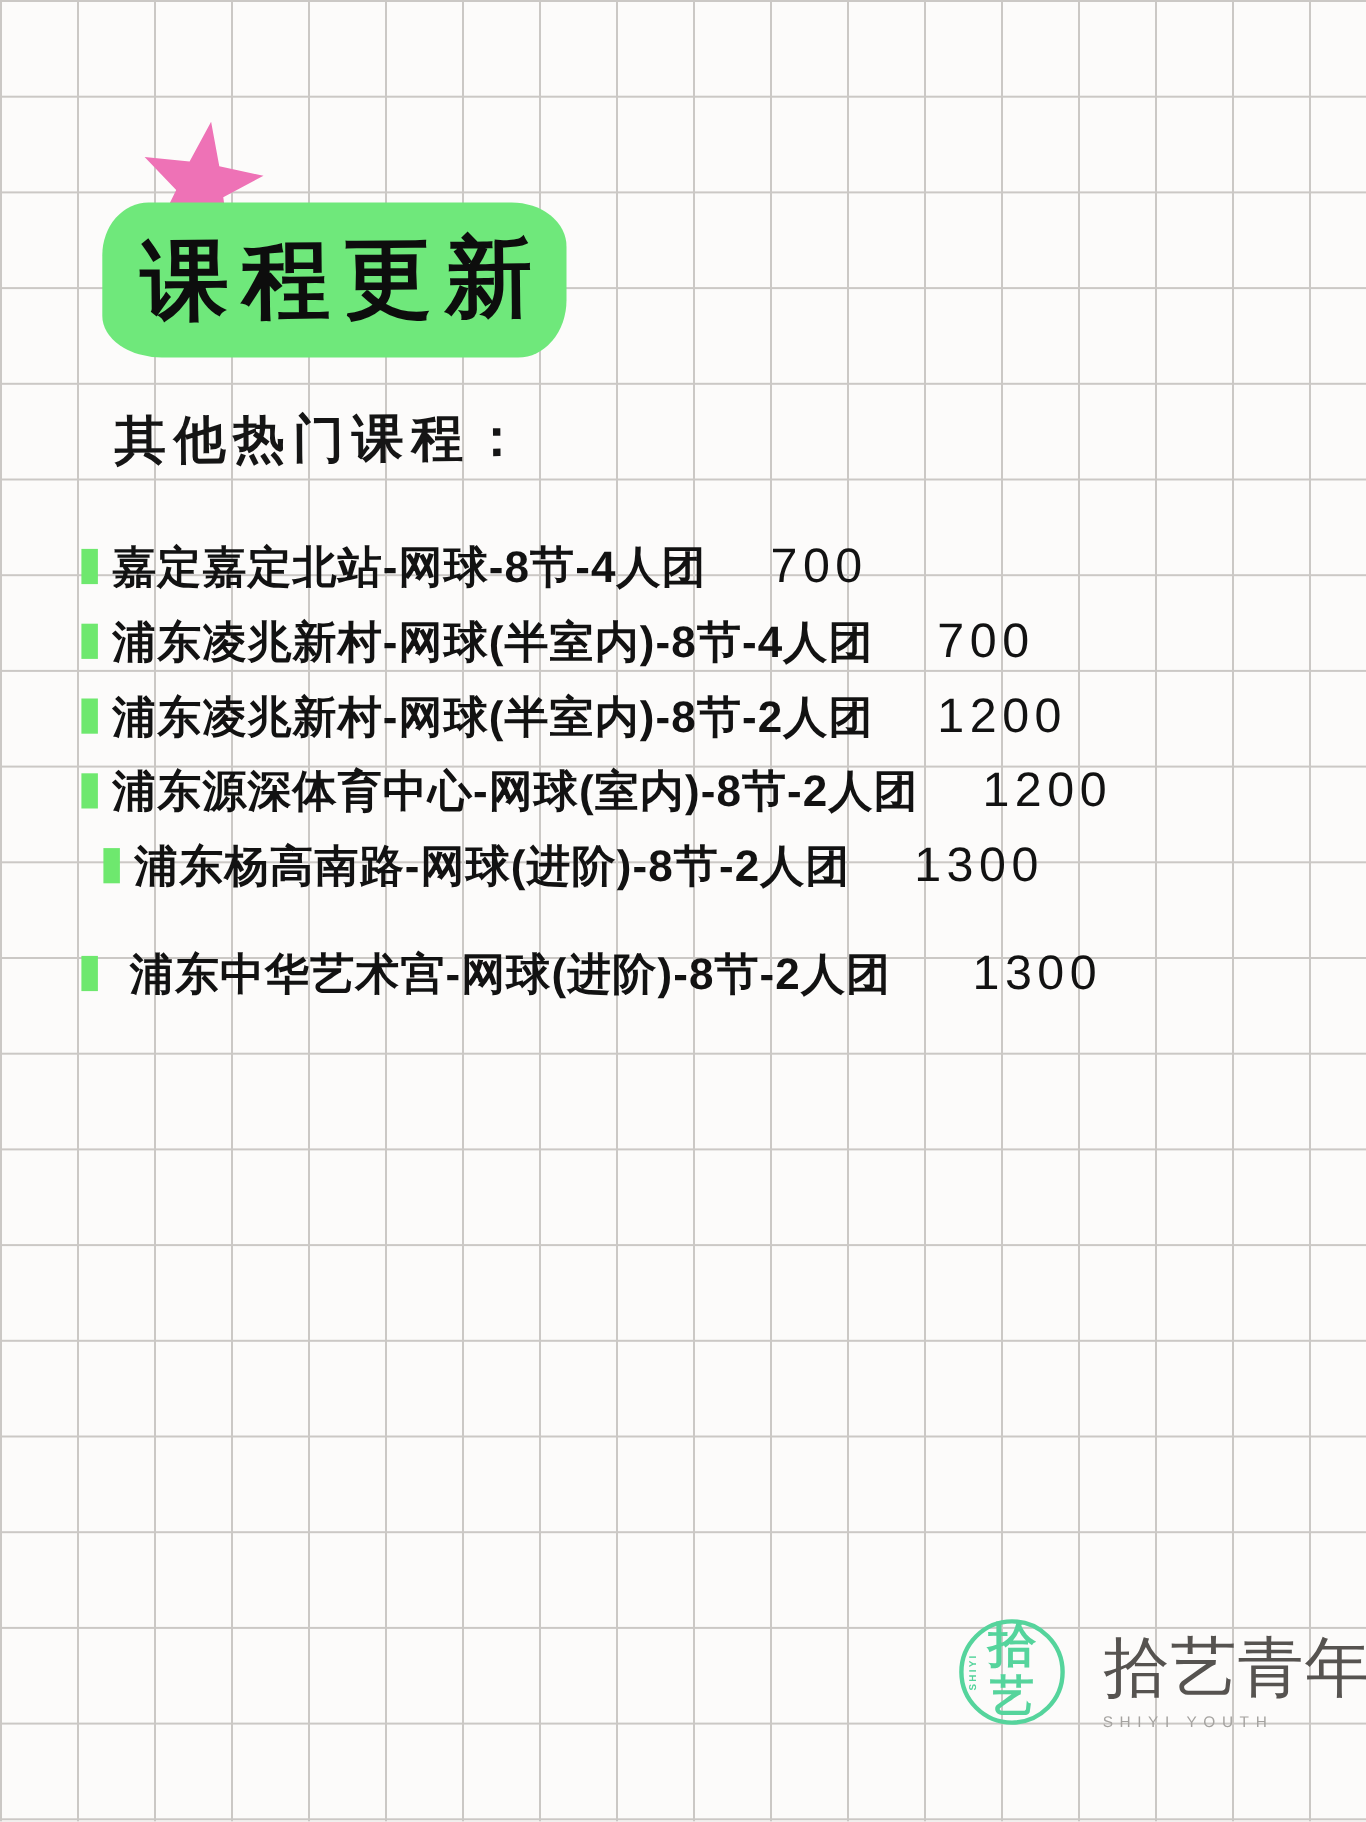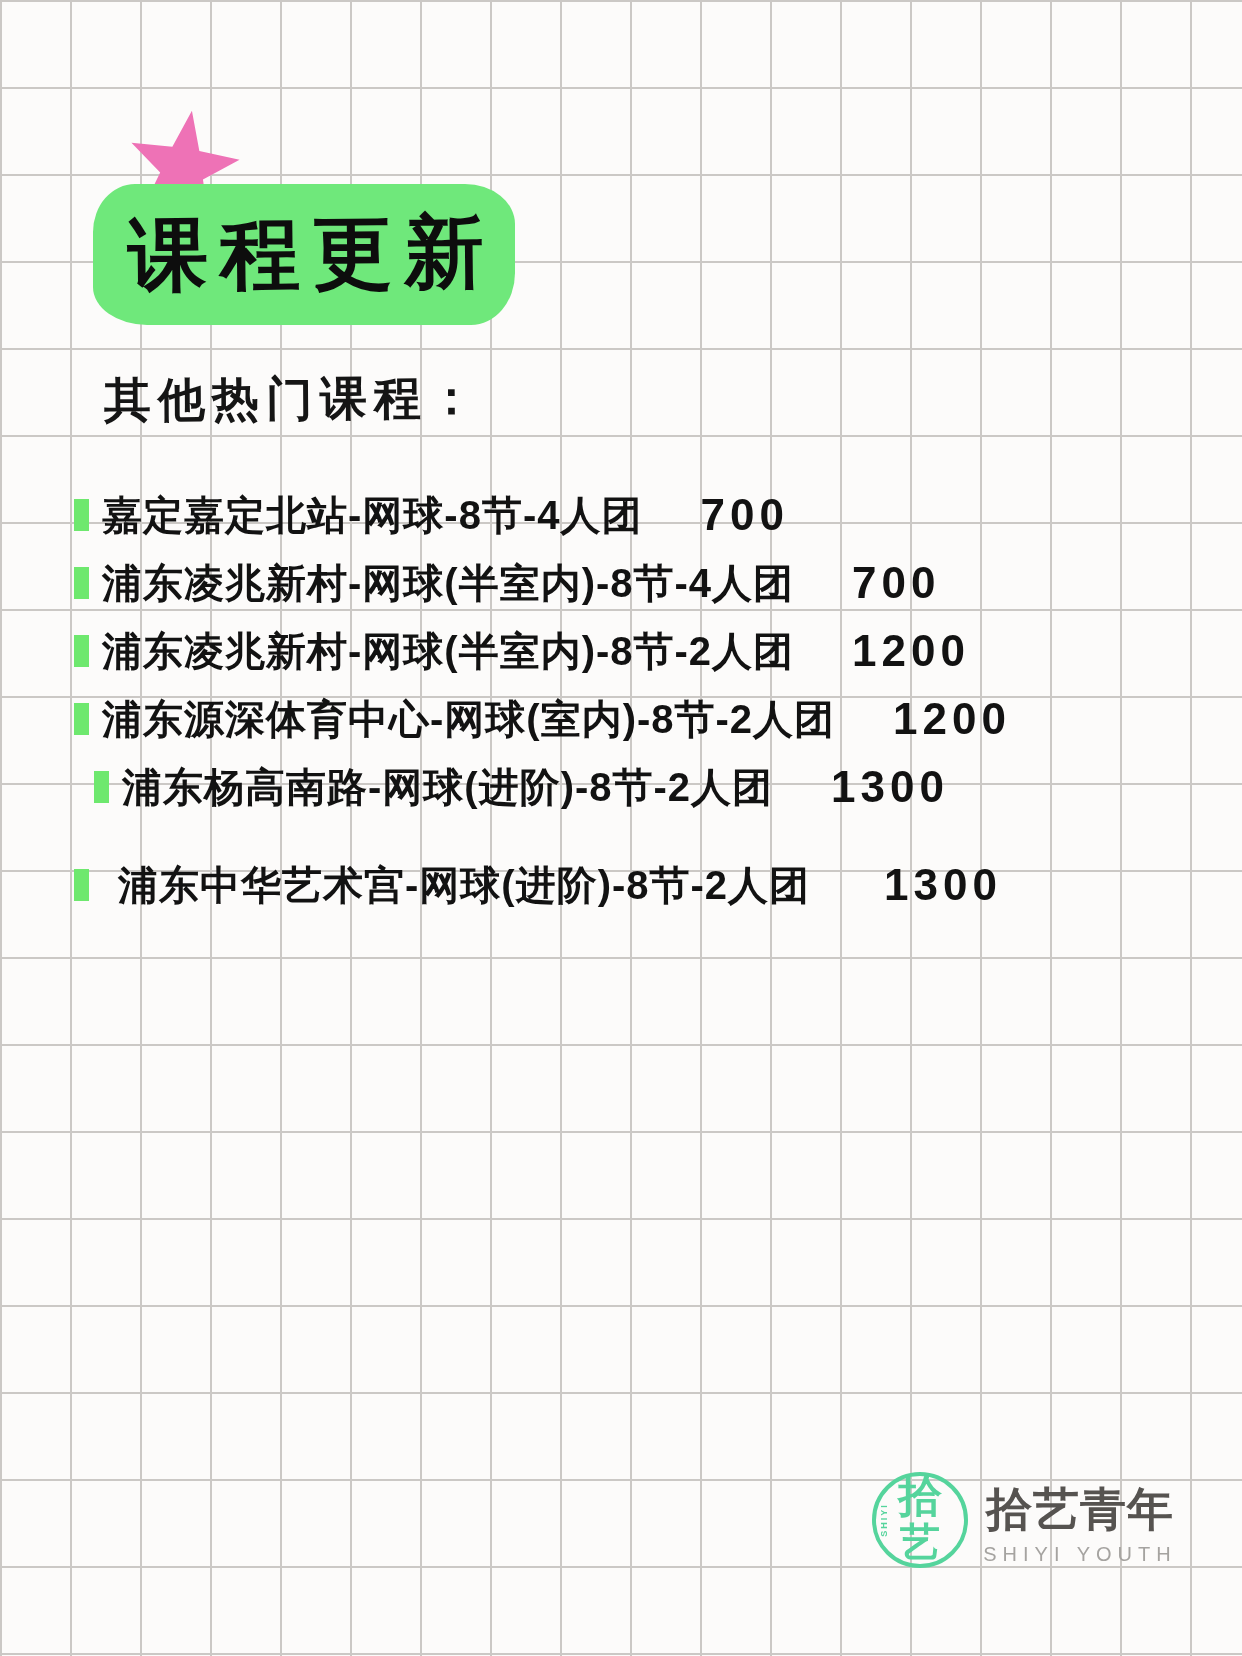--- a/index.html
+++ b/index.html
@@ -87,21 +87,21 @@
     flex: 0 0 auto;
   }
   .course-name {
     font-size: 40px;
     font-weight: 800;
     letter-spacing: 1px;
     color: #121212;
   }
   .course-price {
     font-size: 44px;
-    font-weight: 700;
+    font-weight: 400;
     letter-spacing: 5px;
     color: #121212;
     margin-left: 58px;
   }
 
   
   .brand {
     position: absolute;
     left: 872px;
     top: 1472px;
@@ -147,30 +147,31 @@
     color: #55D49C;
     font-weight: 700;
   }
   .brand-text {
     margin-left: 14px;
     width: 196px;
     text-align: center;
     padding-top: 14px;
   }
   .brand-cn {
-    font-size: 46px;
-    font-weight: 700;
+    font-size: 60px;
+    font-weight: 400;
     letter-spacing: 1px;
     color: #565350;
     white-space: nowrap;
     line-height: 1;
+    padding-left: 21px;
   }
   .brand-en {
     margin-top: 12px;
-    font-size: 20px;
+    font-size: 14px;
     font-weight: 400;
     letter-spacing: 6px;
     color: #A5A3A0;
     white-space: nowrap;
     line-height: 1;
   }
 </style>
 </head>
 <body>
 

